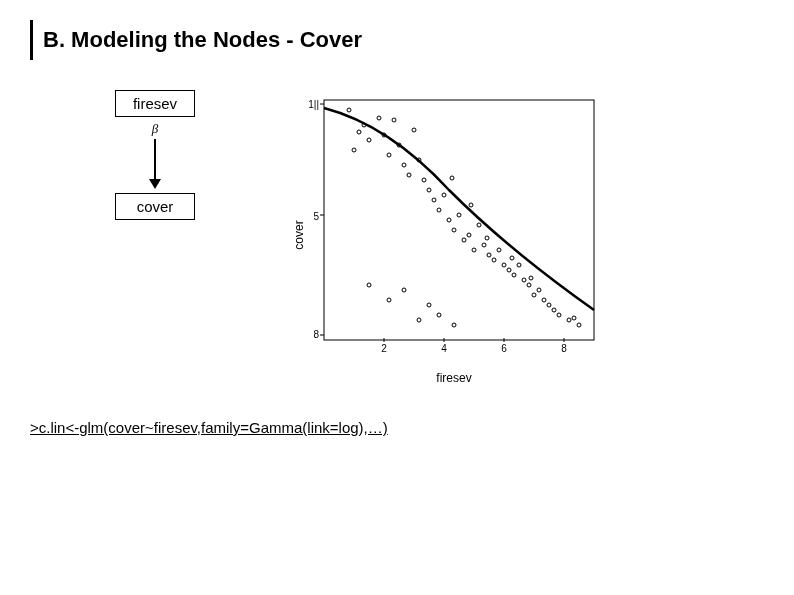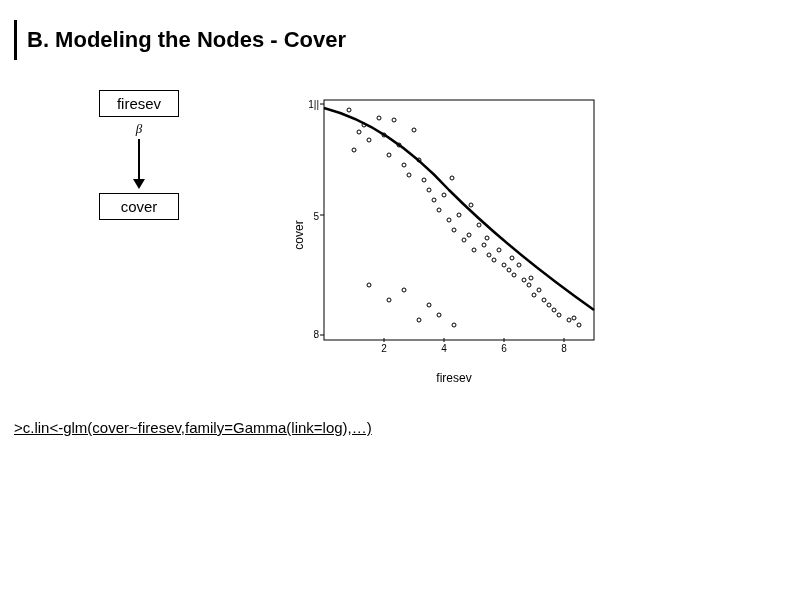--- a/index.html
+++ b/index.html
@@ -9,21 +9,21 @@
       background: #ffffff;
       font-family: 'Times New Roman', Times, serif;
       overflow: hidden;
       position: relative;
     }
 
     .page-container {
       width: 794px;
       height: 595px;
       position: relative;
-      padding: 20px 14px;
+      padding: 20px 30px;
       border-radius: 16px;
     }
 
     .title-section {
       display: flex;
       align-items: center;
       margin-bottom: 20px;
     }
 
     .left-bar {
@@ -35,21 +35,21 @@
 
     .title-text {
       font-size: 22px;
       font-weight: bold;
       font-family: Arial, sans-serif;
     }
 
     .main-content {
       display: flex;
       flex-direction: row;
-      gap: 20px;
+      gap: 4px;
     }
 
     .diagram-section {
       width: 250px;
       flex-shrink: 0;
       display: flex;
       flex-direction: column;
       align-items: center;
       padding-top: 10px;
     }

